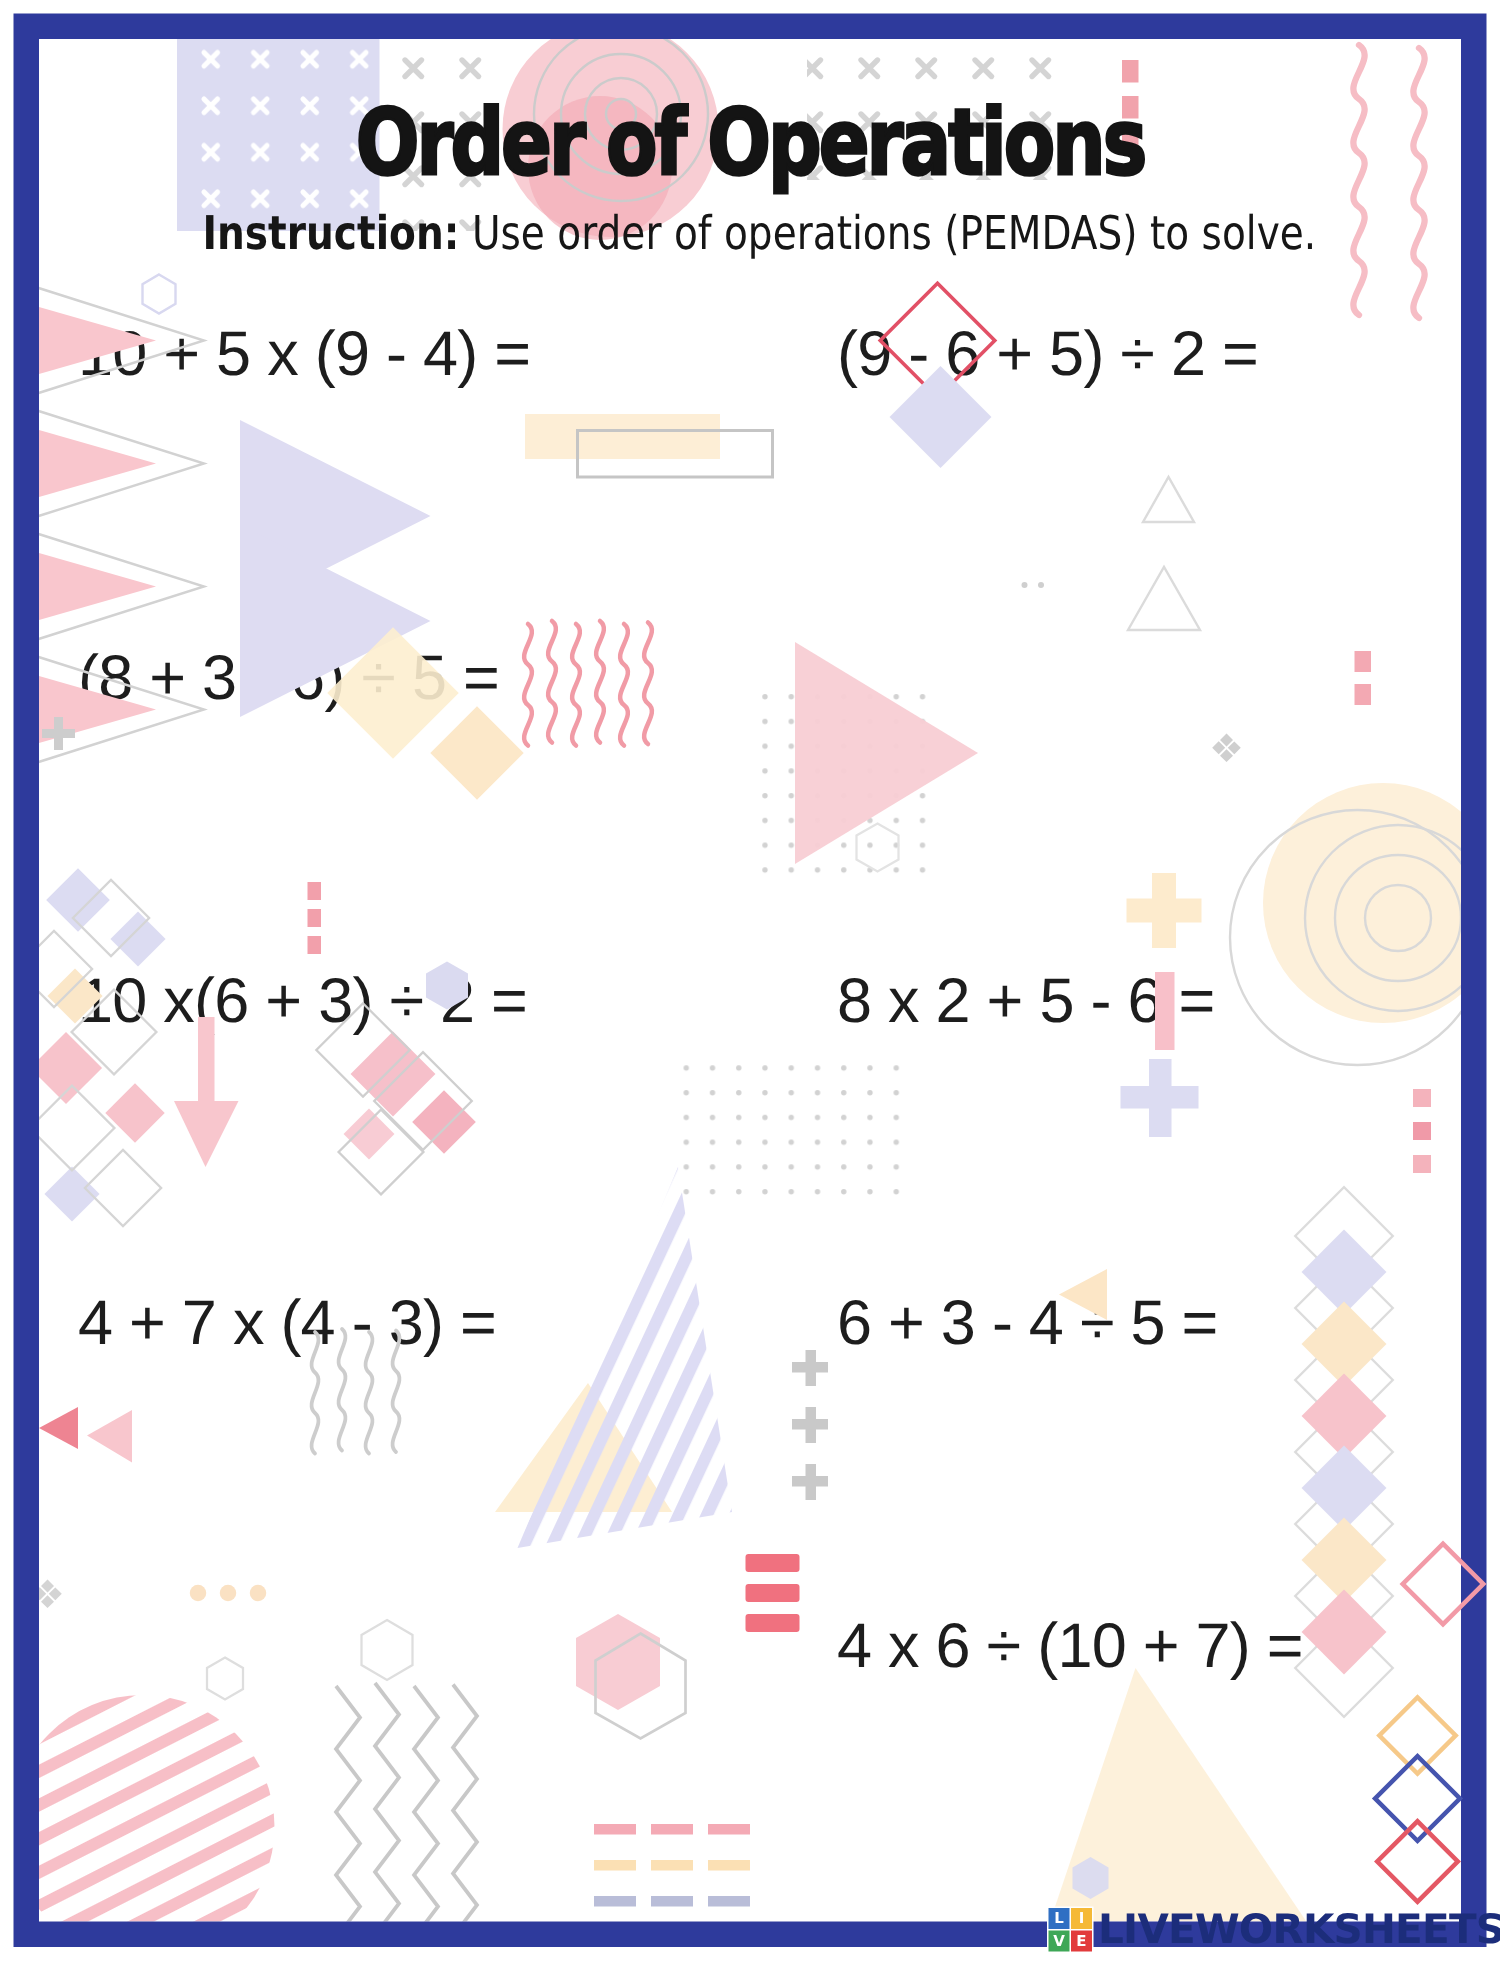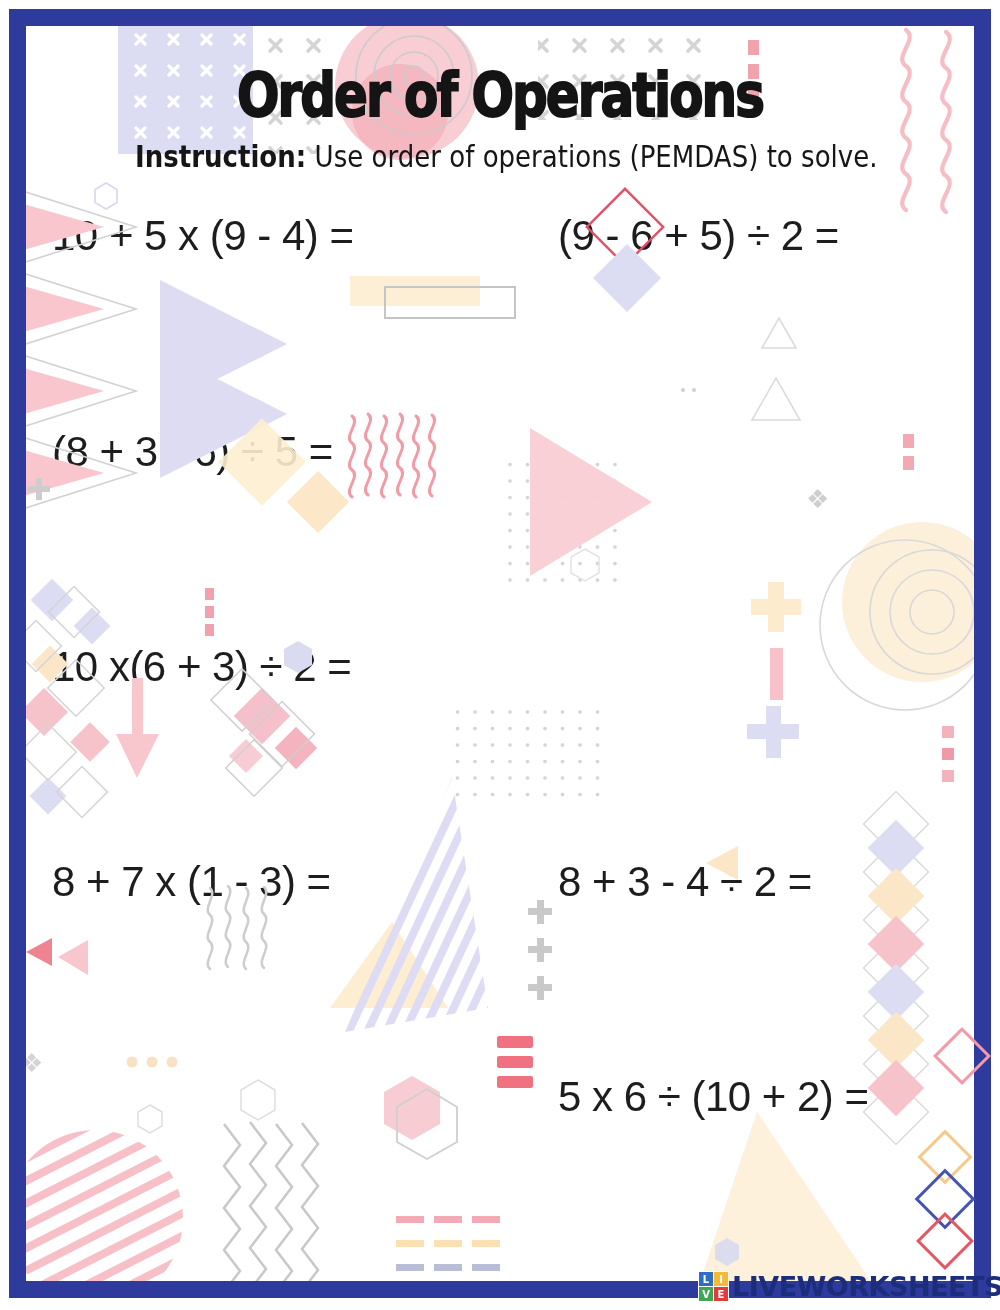--- a/index.html
+++ b/index.html
@@ -306,27 +306,28 @@
 
 <div class="prow r1">
   <span class="pleft">10 + 5 x (9 - 4) =</span>
   <span class="pright">(9 - 6 + 5) ÷ 2 =</span>
 </div>
 <div class="prow r2">
   <span class="pleft">(8 + 3 - 6) ÷ 5 =</span>
 </div>
 <div class="prow r3">
   <span class="pleft">10 x(6 + 3) ÷ 2 =</span>
+  <span class="pright">8 x 2 + 5 - 6 =</span>
 </div>
 <div class="prow r4">
-  <span class="pleft">8 + 7 x (1 - 3) =</span>
-  <span class="pright">8 + 3 - 4 ÷ 2 =</span>
+  <span class="pleft">4 + 7 x (4 - 3) =</span>
+  <span class="pright">6 + 3 - 4 ÷ 5 =</span>
 </div>
 <div class="prow r5">
-  <span class="pright">5 x 6 ÷ (10 + 2) =</span>
+  <span class="pright">4 x 6 ÷ (10 + 7) =</span>
 </div>
 
 <div class="watermark">
   <div class="wm-logo">
     <span class="wm-cell" style="background: rgb(47, 111, 195);">L</span>
     <span class="wm-cell" style="background: rgb(245, 185, 54);">I</span>
     <span class="wm-cell" style="background: rgb(62, 167, 87);">V</span>
     <span class="wm-cell" style="background: rgb(226, 59, 60);">E</span>
   </div>
   <span class="wm-text">LIVEWORKSHEETS</span>

